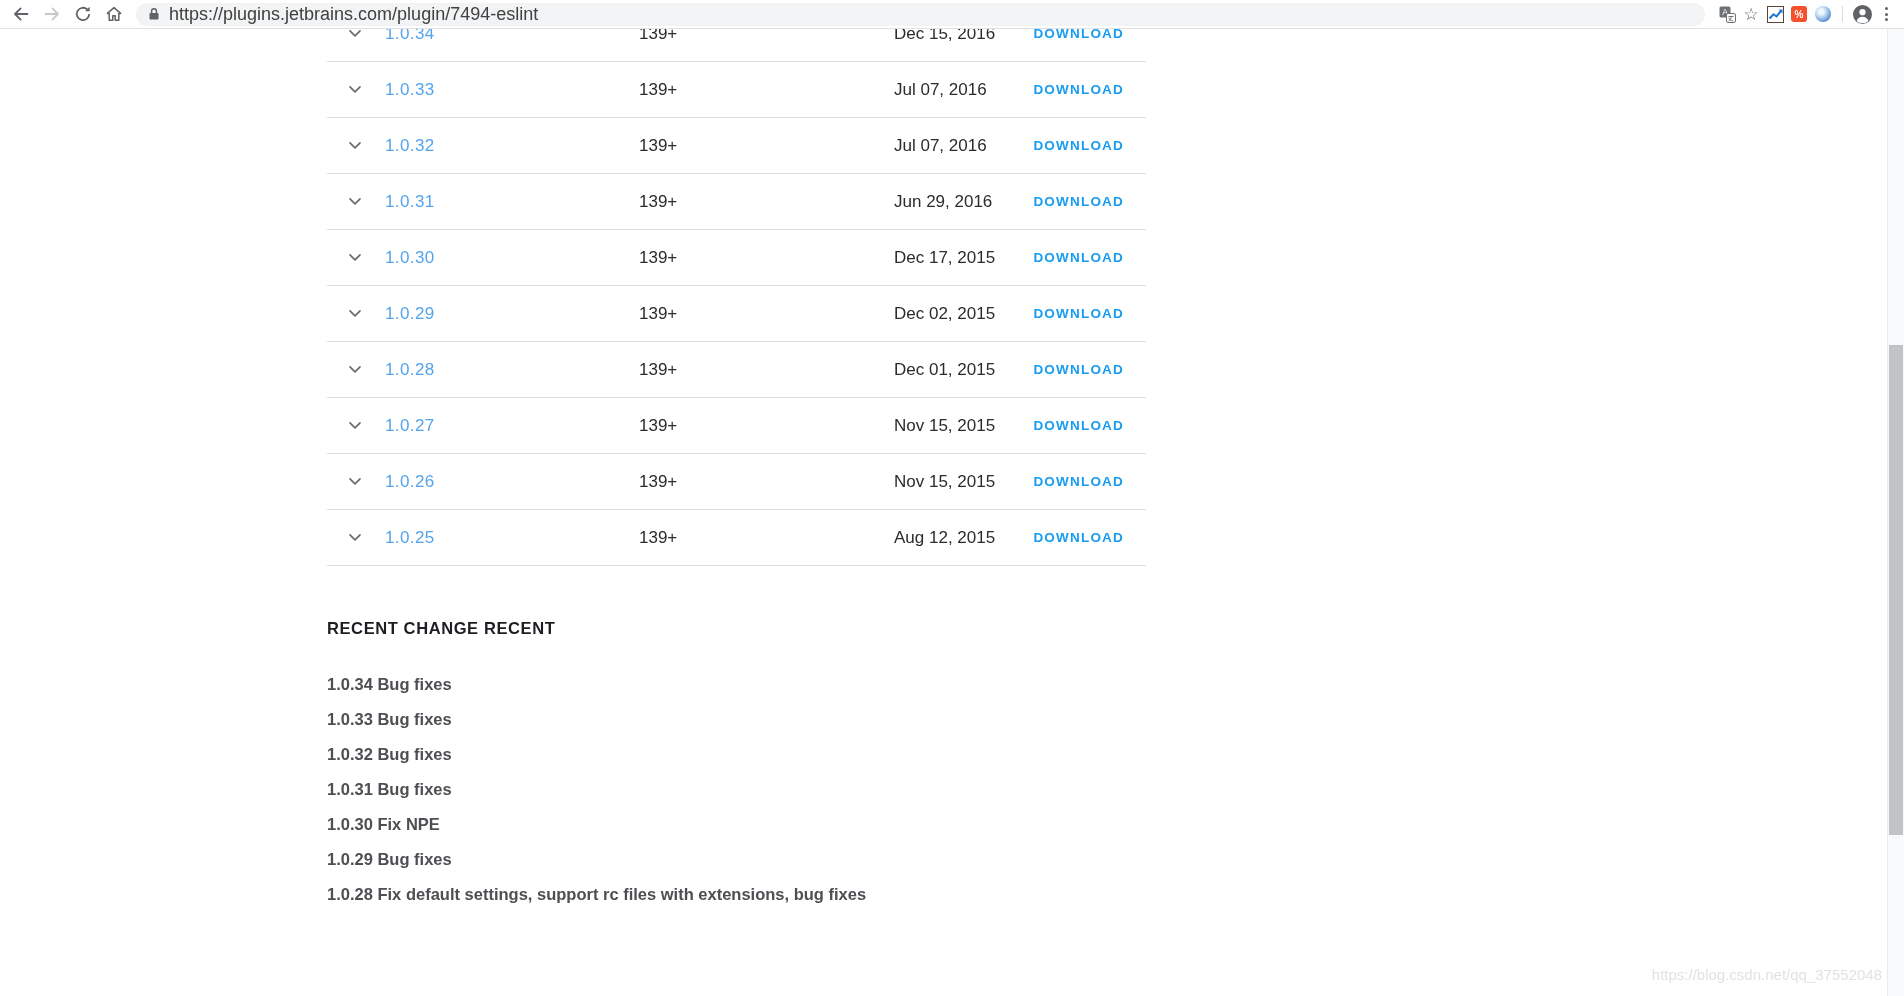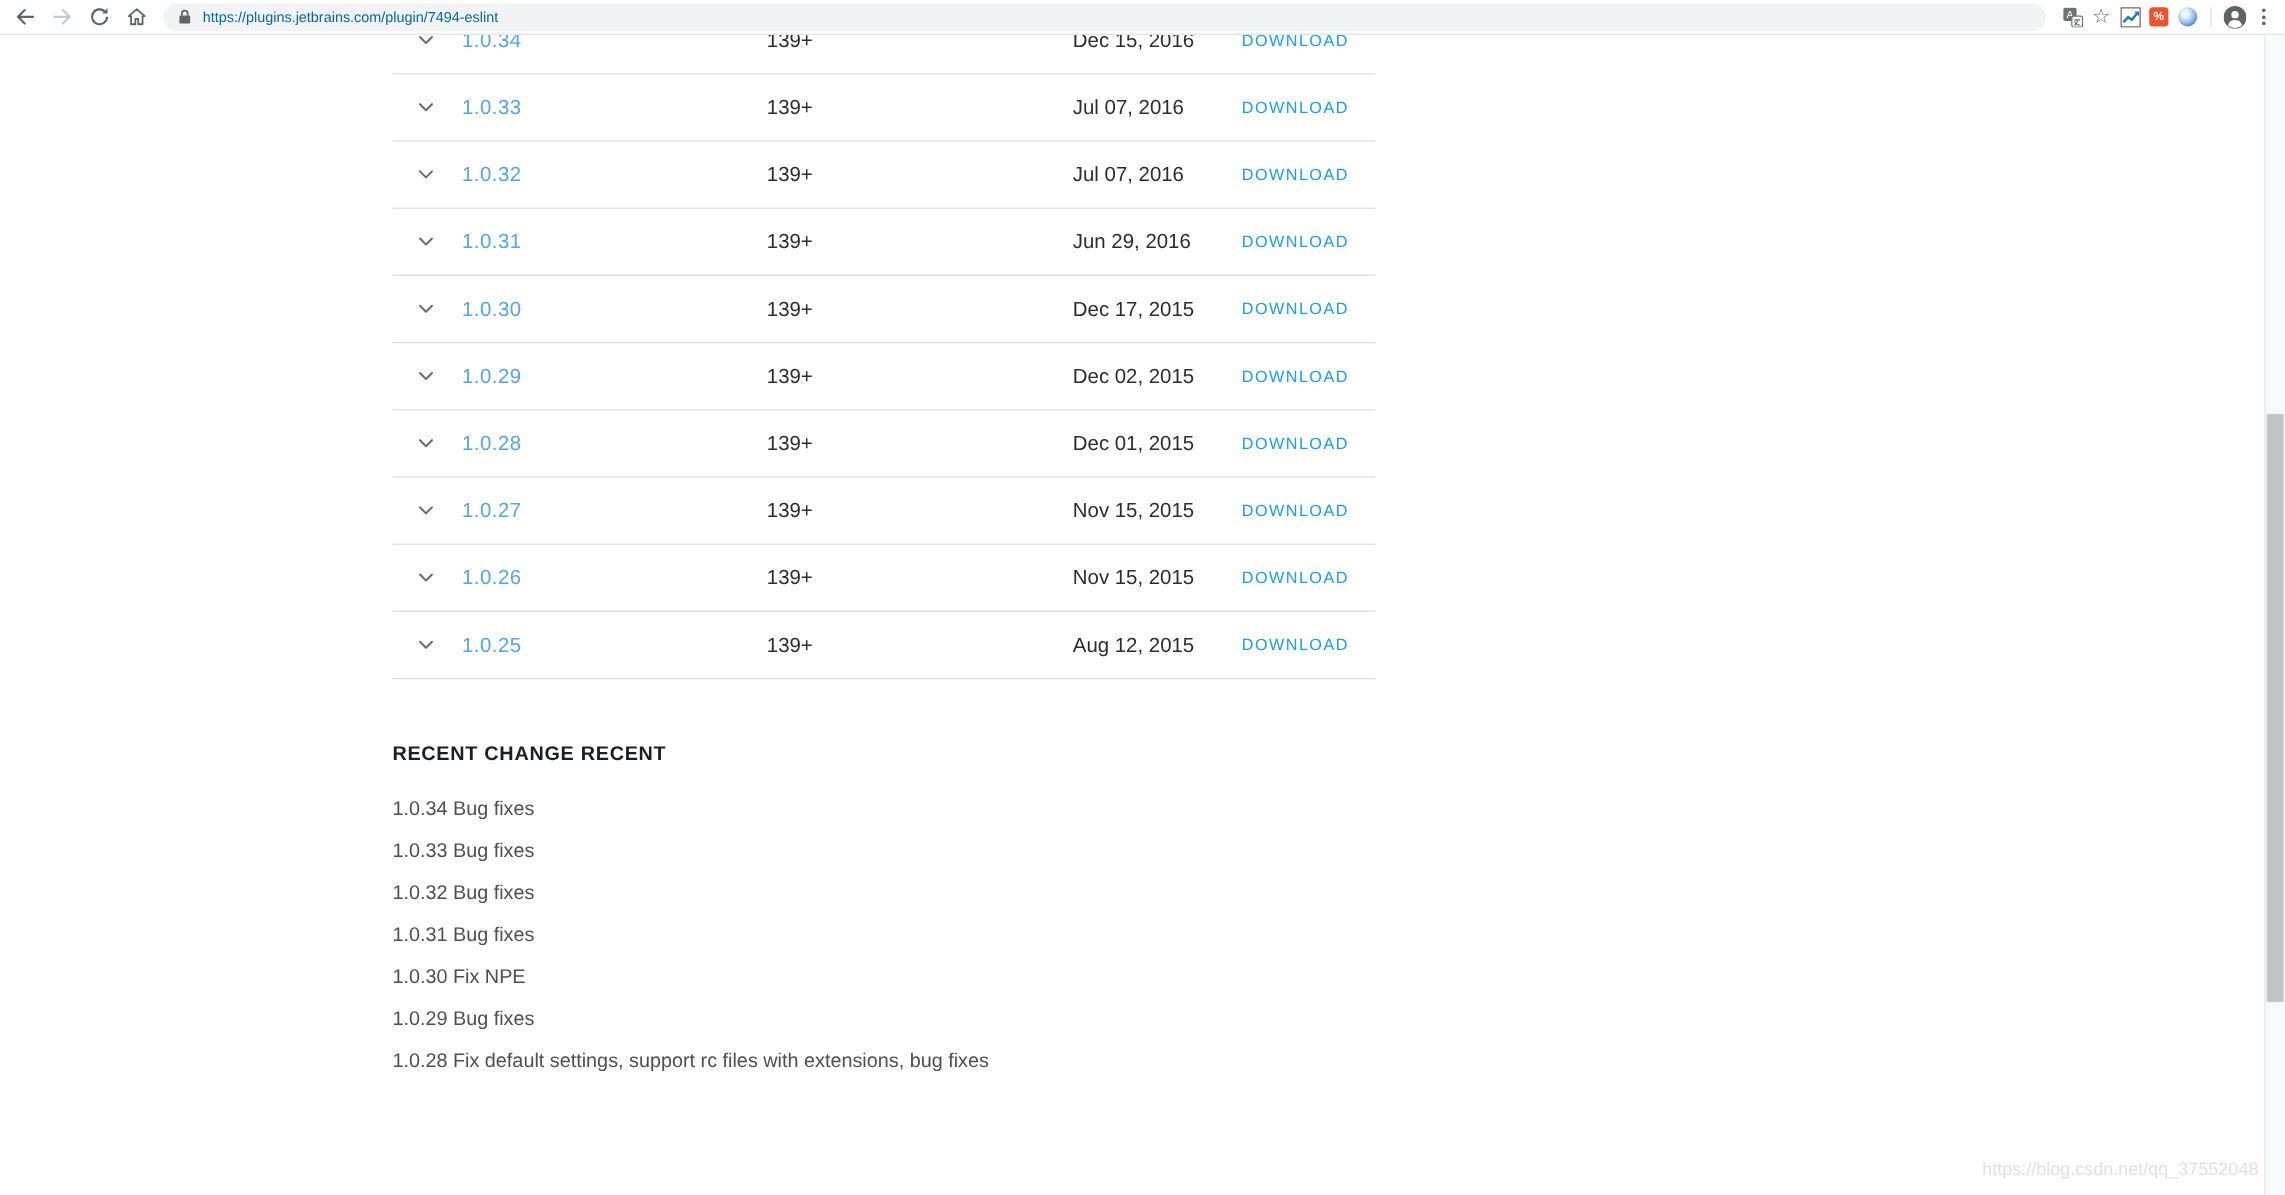--- a/index.html
+++ b/index.html
@@ -17,21 +17,21 @@
   
   .chrome{position:fixed;top:0;left:0;width:1904px;height:29px;background:#fff;
     border-bottom:1px solid #dfe1e5;display:flex;align-items:center;z-index:50;
     padding:0 6px 0 8px;}
   .navbtn{width:26px;height:26px;display:flex;align-items:center;justify-content:center;
     border-radius:50%;flex:0 0 auto;cursor:pointer;}
   .navbtn+.navbtn{margin-left:5px;}
   .omnibox{flex:1 1 auto;height:23px;margin:0 10px 0 9px;background:#f1f3f4;
     border-radius:12px;display:flex;align-items:center;padding:0 12px;min-width:0;}
   .omnibox .lock{display:flex;align-items:center;margin-right:9px;flex:0 0 auto;}
-  .omnibox .url{font-size:12px;color:#0369a1;white-space:nowrap;overflow:hidden;}
+  .omnibox .url{font-size:18px;color:#404040;white-space:nowrap;overflow:hidden;}
   .chrome-right{display:flex;align-items:center;flex:0 0 auto;}
   .cicon{width:24px;height:26px;display:flex;align-items:center;justify-content:center;
     flex:0 0 auto;cursor:pointer;}
   .star{font-size:17px;color:var(--chrome-icon);line-height:1;
     font-family:"DejaVu Sans",sans-serif;}
   .ext-orange{width:16px;height:16px;border-radius:3px;background:#f4502c;color:#fff;
     font-size:10px;font-weight:bold;display:flex;align-items:center;justify-content:center;}
   .ext-swirl{width:16px;height:16px;border-radius:50%;
     background:radial-gradient(circle at 38% 35%,#eef5fc 18%,#a6cbee 45%,#4d82c4 78%,#b7d1ea 100%);}
   .vsep{width:1px;height:16px;background:#dadce0;margin:0 7px;}
@@ -45,31 +45,31 @@
   .scroll-thumb{position:absolute;left:1px;right:1px;top:316px;height:490px;background:#c1c3c7;}
 
   
   .content{position:absolute;left:327px;top:6px;width:819px;z-index:1;}
   .vrow{height:56px;display:grid;grid-template-columns:58px 254px 255px 1fr auto;
     align-items:center;border-bottom:1px solid var(--sep);padding-right:22px;}
   .chev{display:flex;align-items:center;padding-left:21px;cursor:pointer;}
   .ver{color:var(--link-blue);font-size:17px;letter-spacing:.4px;text-decoration:none;cursor:pointer;}
   .builds{color:var(--text-dark);font-size:17px;}
   .vdate{color:var(--text-dark);font-size:17px;}
-  .dl{color:var(--download-blue);font-size:13.5px;font-weight:normal;letter-spacing:1.2px;
+  .dl{color:var(--download-blue);font-size:13.5px;font-weight:bold;letter-spacing:1.2px;
     text-decoration:none;justify-self:end;cursor:pointer;}
 
   .prev-btn{margin-top:49px;width:213px;height:50px;border-radius:25px;background:#fff;
     border:1px solid #d5d9dc;color:var(--download-blue);font-size:13.5px;font-weight:bold;
     letter-spacing:1.6px;cursor:pointer;display:block;
     font-family:"Liberation Sans","DejaVu Sans",sans-serif;}
 
   .notes-heading{margin-top:53px;font-size:16.5px;font-weight:bold;color:#1d1e22;
     letter-spacing:.6px;}
-  .notes-list{list-style:none;margin-top:19px;}
+  .notes-list{list-style:none;margin-top:29px;font-weight:bold;}
   .notes-list li{line-height:35px;font-size:16.5px;color:var(--text-gray);white-space:nowrap;}
 
   .watermark{position:fixed;right:22px;bottom:13px;font-size:15px;color:#e2e2e6;z-index:2;}
 </style>
 </head>
 <body>
 
 <div class="content">
 
   <div id="versions-table">

